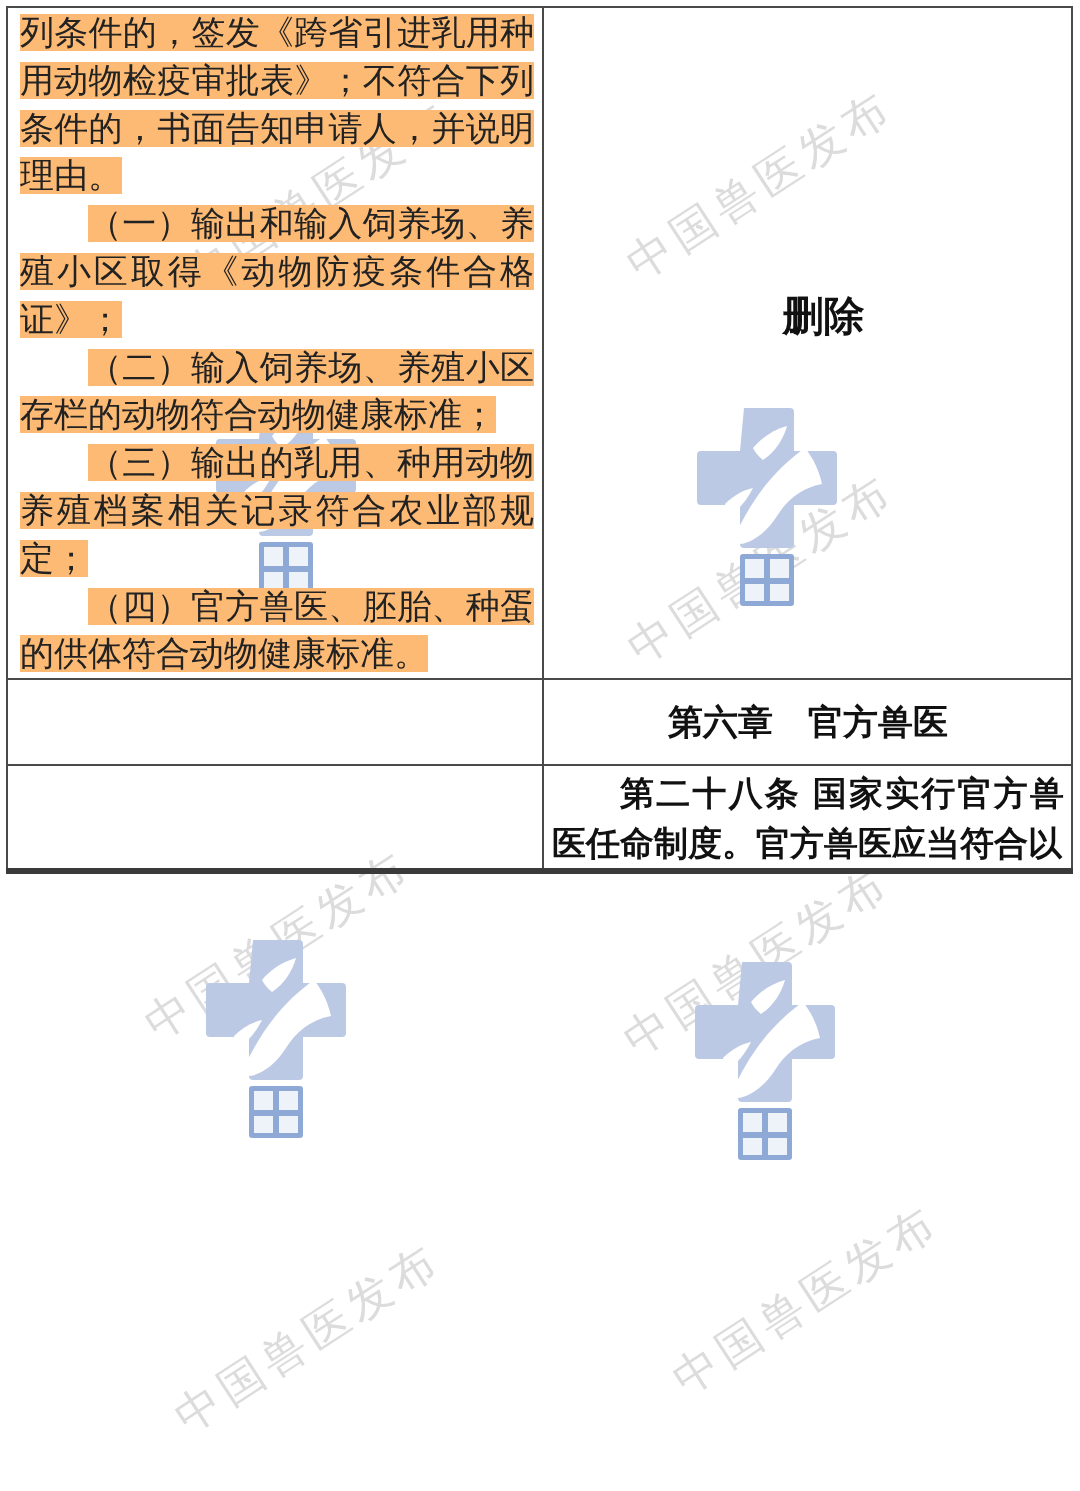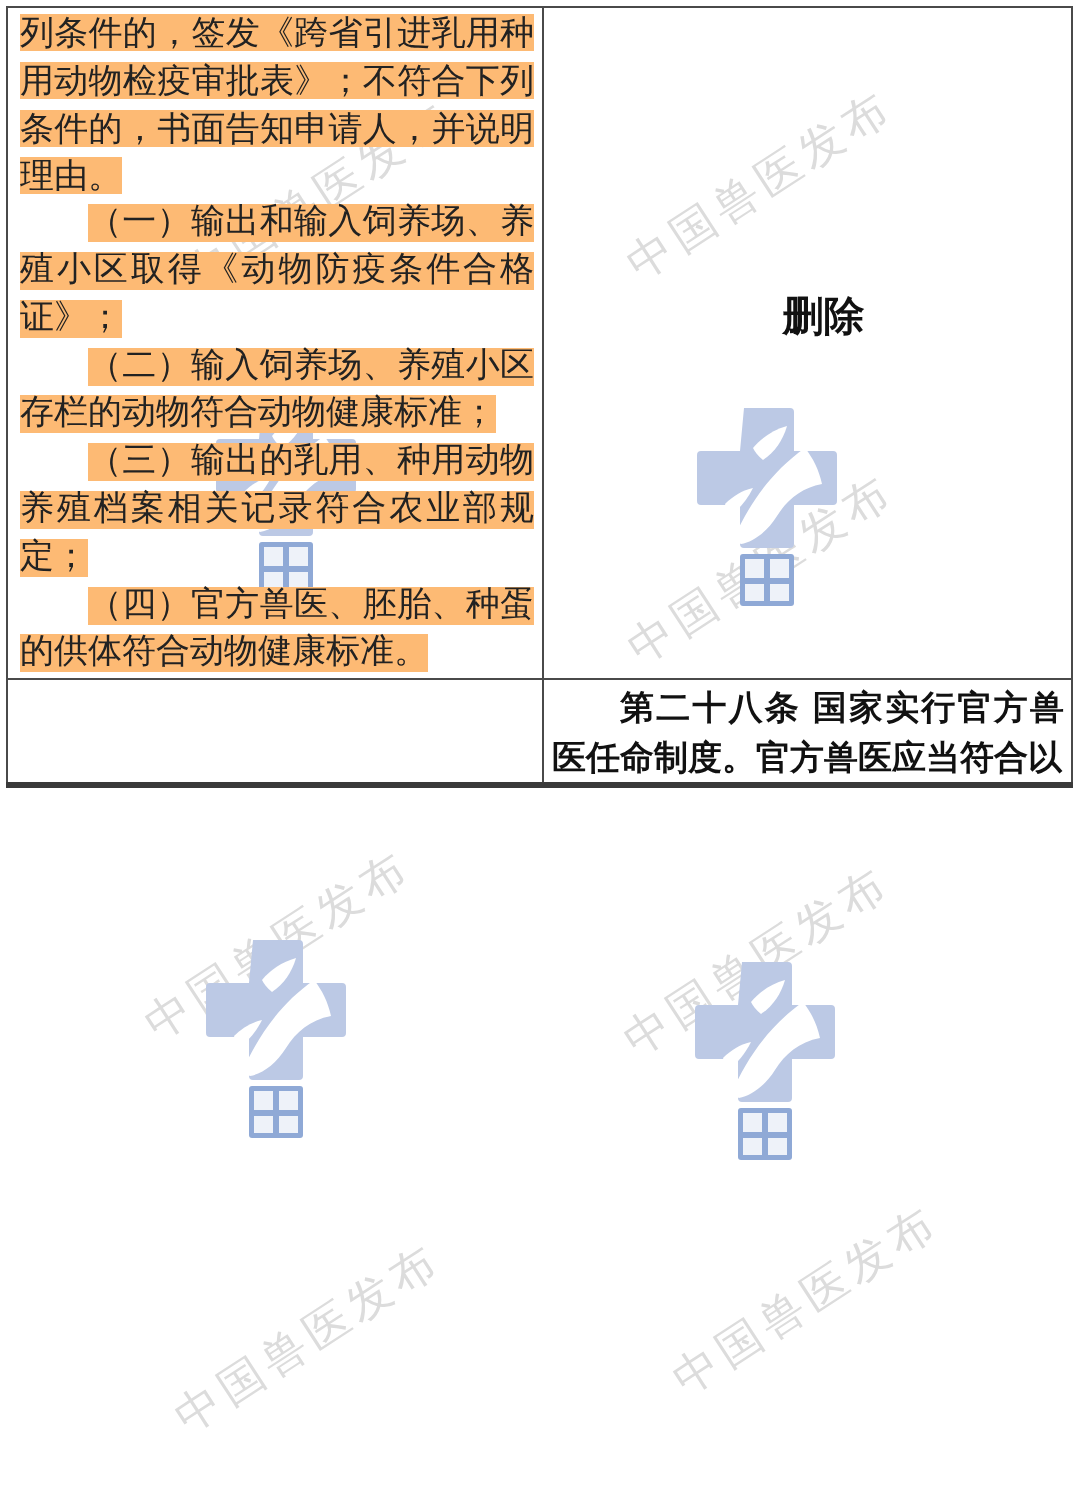--- a/index.html
+++ b/index.html
@@ -24,21 +24,21 @@
     border:2px solid #4a4a4a;border-bottom:6px solid #3a3a3a;
   }
   td{border:2px solid #4a4a4a;vertical-align:top;padding:0;background:transparent;}
   .cell-l{padding:1px 8px 0 12px;}
   .cell-r{position:relative;padding:0 7px 0 8px;}
   .para{
     margin:0;font-size:34px;line-height:47.8px;color:#222222;
     text-align:justify;text-justify:inter-character;line-break:strict;
     font-family:"Liberation Serif","DejaVu Serif",serif;
   }
-  .indent{text-indent:68px;font-family:Liberation Mono, monospace;}
+  .indent{text-indent:68px;}
   .hl{background:#fdba74;}
   .del{
     position:absolute;left:16px;width:100%;text-align:center;
     font-family:"Liberation Sans","DejaVu Sans",sans-serif;
     font-weight:bold;font-size:41px;color:#111111;line-height:40px;
   }
   .chapter{
     text-align:center;font-weight:bold;font-size:35px;color:#111111;
     line-height:84px;margin:0;
     font-family:"Liberation Sans","DejaVu Sans",sans-serif;
@@ -119,20 +119,26 @@
         <p class="para"><span class="hl">列条件的，签发《跨省引进乳用种用动物检疫审批表》；不符合下列条件的，书面告知申请人，并说明理由。</span></p>
         <p class="para indent"><span class="hl">（一）输出和输入饲养场、养殖小区取得《动物防疫条件合格证》；</span></p>
         <p class="para indent"><span class="hl">（二）输入饲养场、养殖小区存栏的动物符合动物健康标准；</span></p>
         <p class="para indent"><span class="hl">（三）输出的乳用、种用动物养殖档案相关记录符合农业部规定；</span></p>
         <p class="para indent"><span class="hl">（四）官方兽医、胚胎、种蛋的供体符合动物健康标准。</span></p>
       </td>
       <td class="cell-r">
         <span class="del" style="top:288px">删除</span>
       </td>
     </tr>
+    <tr style="height:84px">
+      <td class="cell-l"></td>
+      <td class="cell-r">
+        <div class="chapter">第六章　官方兽医</div>
+      </td>
+    </tr>
     <tr style="height:96px">
       <td class="cell-l"></td>
       <td class="cell-r">
         <p class="art">第二十八条 国家实行官方兽医任命制度。官方兽医应当符合以</p>
       </td>
     </tr>
   </tbody>
 </table>
 
 </body></html>

